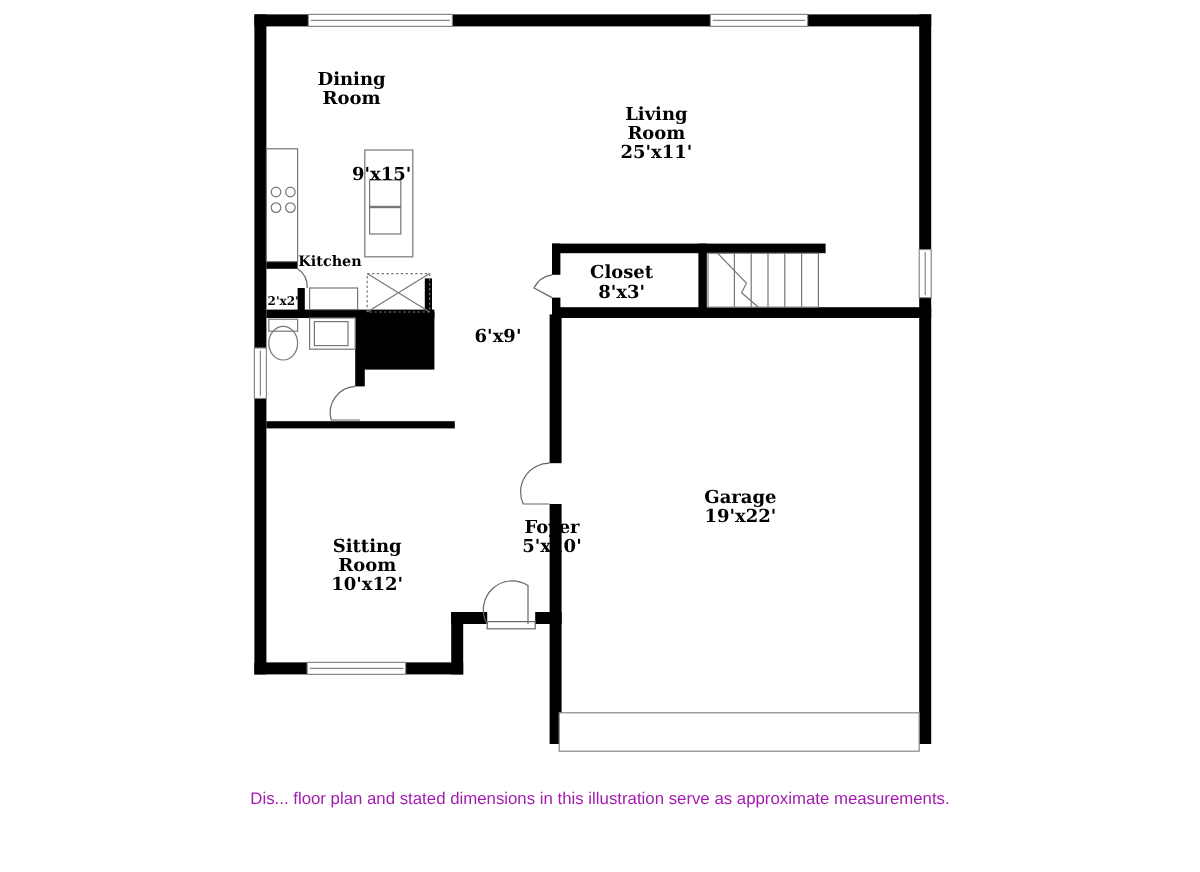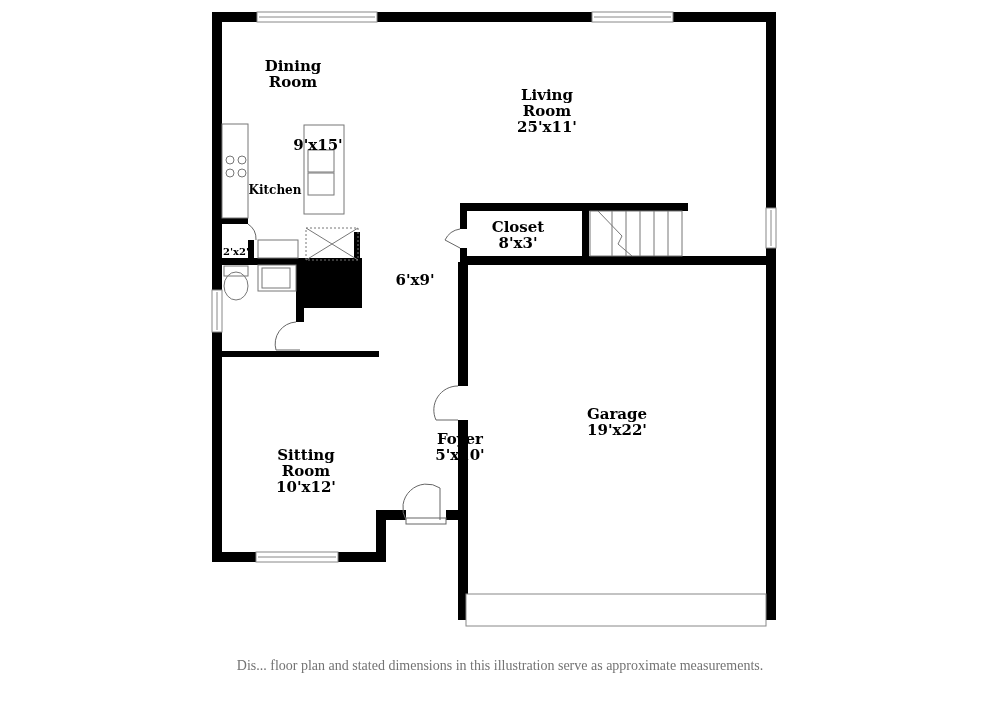--- a/index.html
+++ b/index.html
@@ -2,21 +2,21 @@
 <html><head>
 <meta charset="utf-8">
 <style>
   html, body { margin:0; padding:0; background:#ffffff; }
   body { width:1000px; height:727px; position:relative; overflow:hidden; font-family:"DejaVu Serif","Liberation Serif",serif; color:#111; }
   #plan { position:absolute; left:0; top:0; width:1000px; height:727px; }
   .label { position:absolute; text-align:center; font-family:"DejaVu Serif","Liberation Serif",serif; font-weight:bold; color:#000000; line-height:16px; font-size:15px; transform:translateX(-50%); white-space:nowrap; }
   .label span { display:block; }
   .small { font-size:12px; line-height:13px; }
   .tiny { font-size:10px; line-height:10px; }
-  .disclaimer { position:absolute; left:0; width:1000px; top:656px; text-align:center; font-family:Liberation Serif, serif; font-size:14px; line-height:19px; color:#737373; }
+  .disclaimer { position:absolute; left:0; width:1000px; top:656px; text-align:center; font-family:Liberation Sans, sans-serif; font-size:14px; line-height:19px; color:#a21caf; }
   .disclaimer span { display:block; }
 </style>
 </head>
 <body>
 
 <svg id="plan" viewBox="0 0 1000 727" xmlns="http://www.w3.org/2000/svg">
   <g fill="#000">
 
     <rect x="212" y="12" width="45" height="10"></rect>
     <rect x="377" y="12" width="215" height="10"></rect>
@@ -116,21 +116,21 @@
 
 <div class="label" style="left:293px; top:58px;">
   <span>Dining</span>
   <span>Room</span>
 </div>
 
 <div class="label" style="left:274px; top:137px;margin-left:44px;">
   <span>9'x15'</span>
 </div>
 
-<div class="label small" style="left:275px; top:184px;">
+<div class="label small" style="left:275px; top:212px;">
   <span>Kitchen</span>
 </div>
 
 <div class="label" style="left:547px; top:87px;">
   <span>Living</span>
   <span>Room</span>
   <span>25'x11'</span>
 </div>
 
 <div class="label" style="left:518px; top:219px;">

